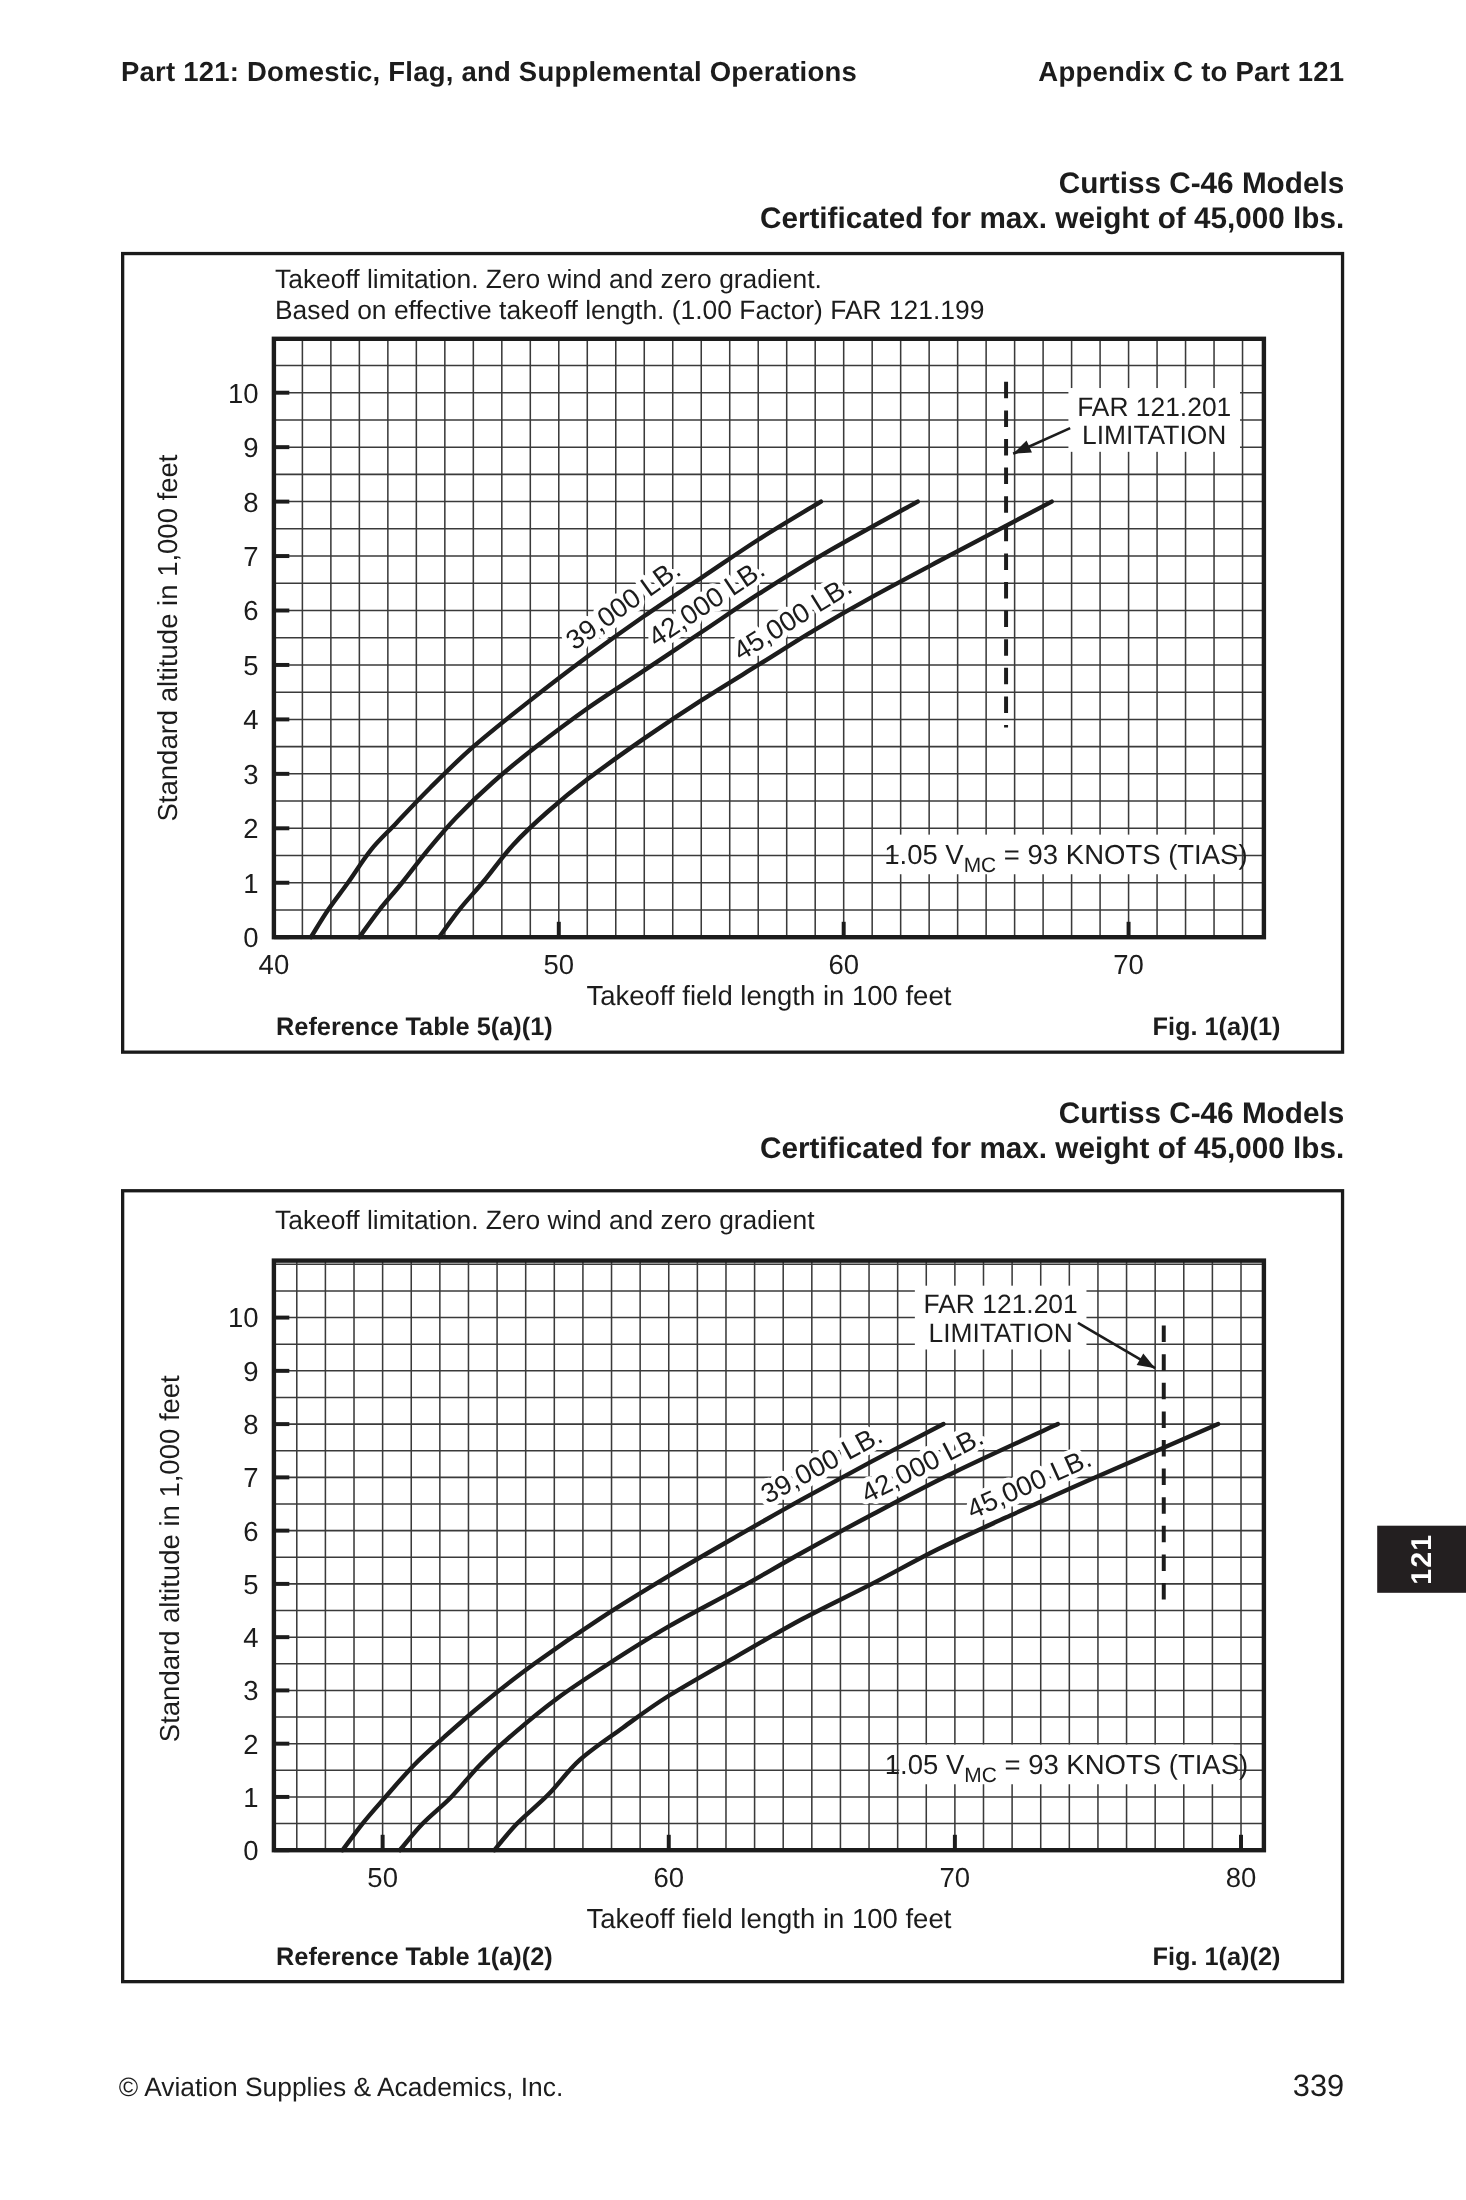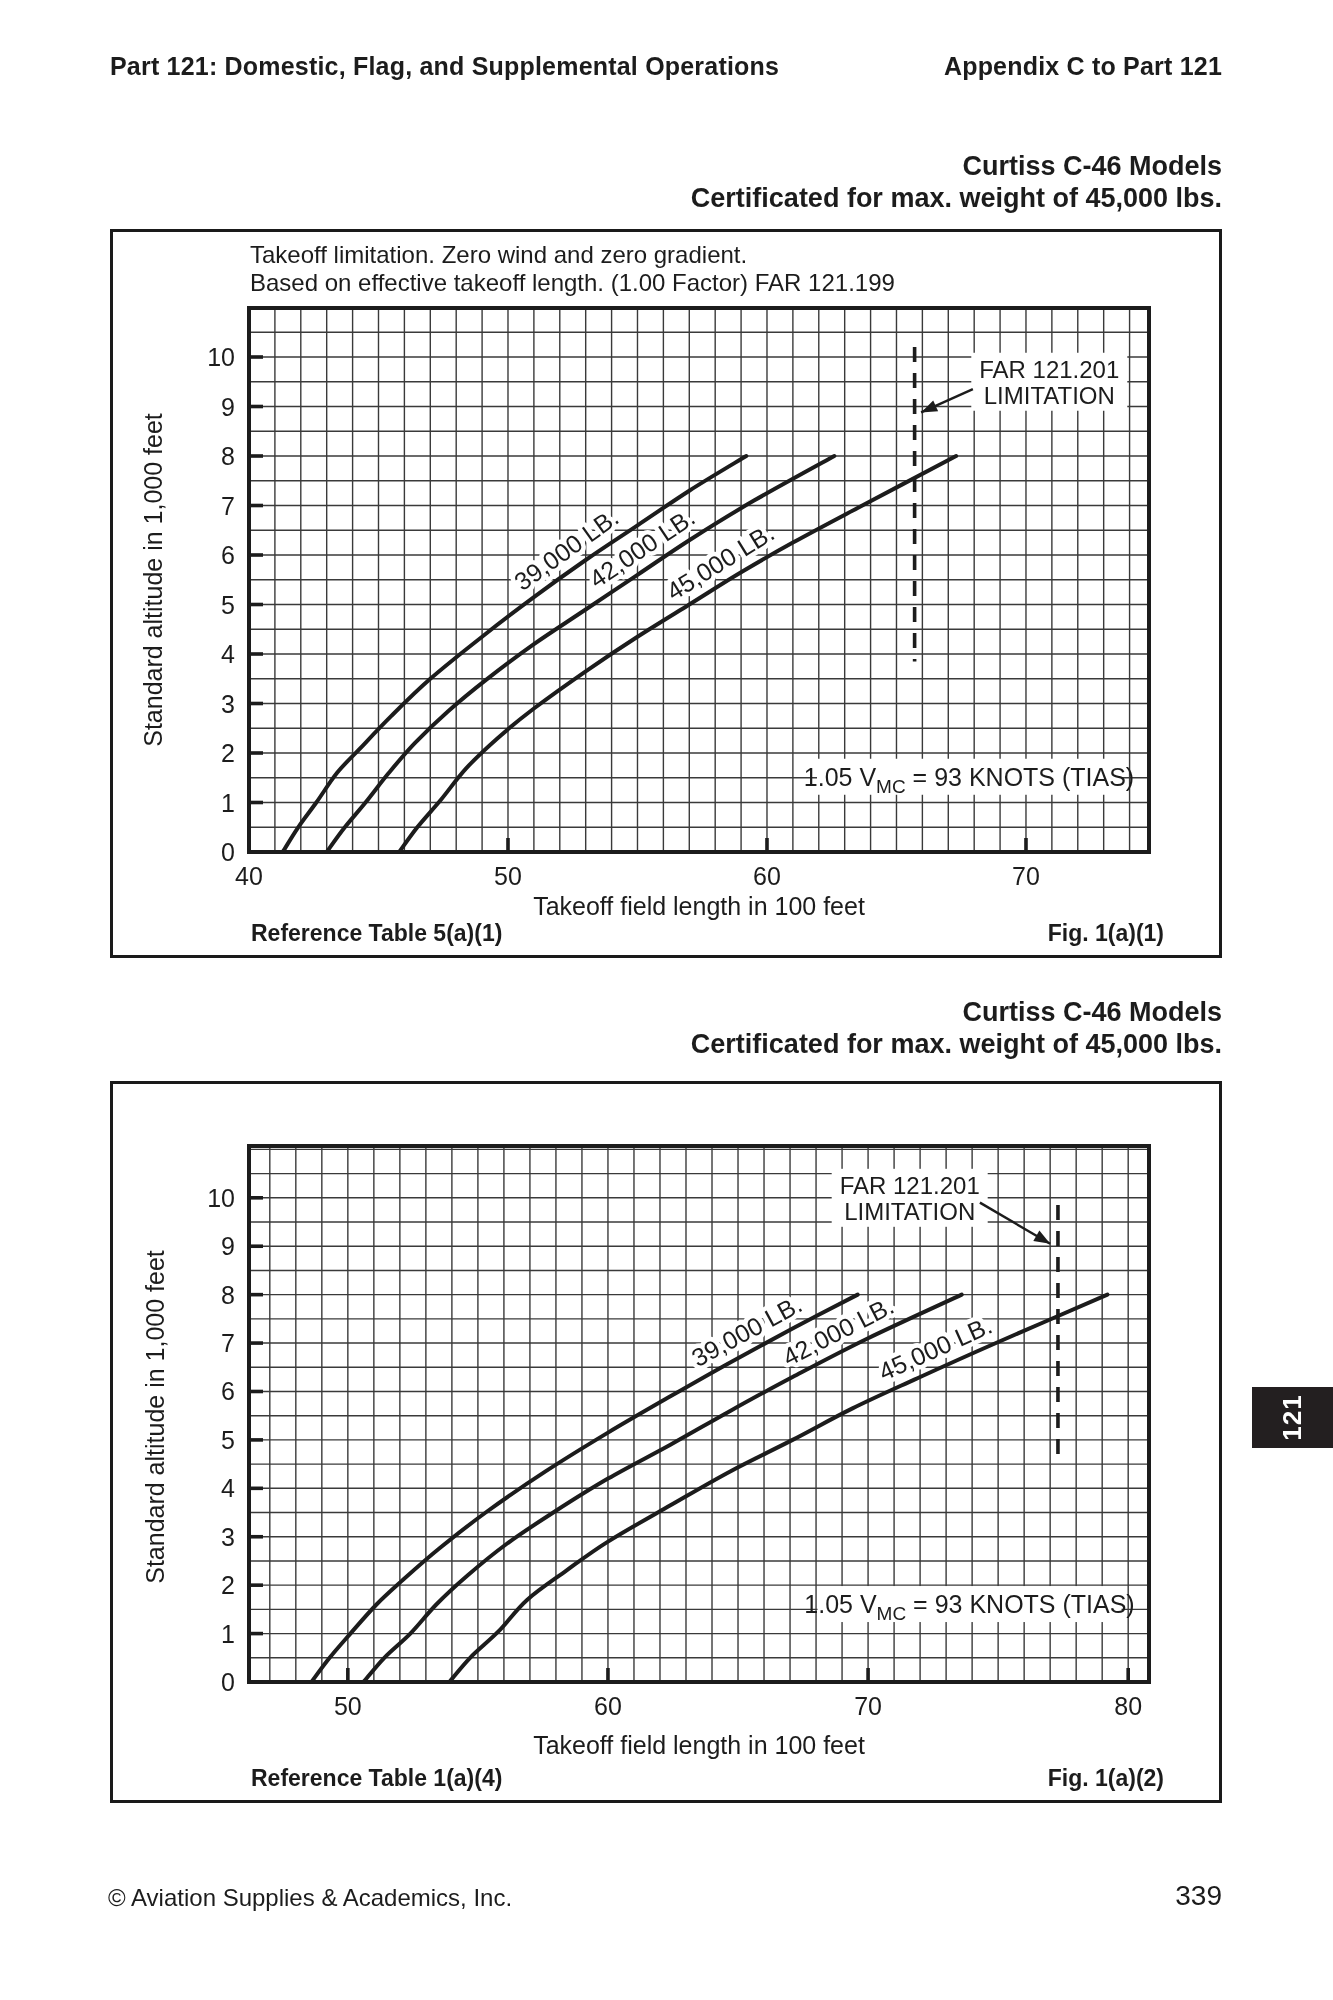--- a/index.html
+++ b/index.html
@@ -251,23 +251,24 @@
         <path d="M336.3 598 C339.8 594.0,348.9 582.3,357.1 573.8 C365.3 565.3,376.2 556.9,385.7 547.2 C395.2 537.5,403.0 525.8,414.3 515.7 C425.6 505.6,439.9 496.3,453.3 486.6 C466.8 476.9,477.6 468.5,495 457.6 C512.4 446.7,537.0 433.0,557.4 421.3 C577.8 409.6,596.8 398.3,617.2 387.4 C637.6 376.5,659.2 366.4,679.6 355.9 C700.0 345.4,719.1 334.5,739.5 324.4 C759.9 314.3,778.9 305.9,801.9 295.4 C824.9 284.9,845.2 275.6,877.3 261.5 C909.4 247.4,974.9 219.1,994.4 210.6" fill="none" stroke="#1c1c1c" stroke-width="4" stroke-linecap="round"></path>
         <text text-anchor="middle" font-size="25" fill="#1c1c1c" stroke="#ffffff" stroke-width="9" paint-order="stroke" stroke-linejoin="round" transform="translate(830.5 282.5) rotate(-24.2) translate(0 -11)">45,000 LB.</text>
         <rect x="718.693641618497" y="84.80849141824751" width="156" height="58" fill="#ffffff"></rect>
         <text x="796.693641618497" y="109.80849141824751" text-anchor="middle" font-size="24">FAR 121.201</text>
         <text x="796.693641618497" y="135.8084914182475" text-anchor="middle" font-size="24">LIMITATION</text>
         <line x1="866.9248554913295" y1="118.65040650406502" x2="937.1560693641619" y2="159.80668473351398" stroke="#1c1c1c" stroke-width="2.4"></line>
         <polygon points="937.1560693641619,159.80668473351398 920.3181603888527,156.89381306809528 926.3852864367384,146.54055360457048" fill="#1c1c1c"></polygon>
         <rect x="704.5202312138731" y="502.0451671183379" width="304" height="36" fill="#ffffff"></rect>
         <text x="856.5202312138731" y="529.0451671183379" text-anchor="middle" font-size="25"><tspan>1.05 V</tspan><tspan font-size="19" dy="7">MC</tspan><tspan dy="-7"> = 93 KNOTS (TIAS)</tspan></text>
       </svg>
+    <div class="subtitle" style="top:12px;">Takeoff limitation. Zero wind and zero gradient</div>
     <div class="y-title" style="left:42px;top:333px;">Standard altitude in 1,000 feet</div>
     <div class="x-title" style="left:586px;top:647px;">Takeoff field length in 100 feet</div>
-    <div class="ref-label" style="top:681px;">Reference Table 1(a)(4)</div>
+    <div class="ref-label" style="top:681px;">Reference Table 1(a)(2)</div>
     <div class="fig-caption" style="top:681px;">Fig. 1(a)(2)</div>
   </div>
 
   <div class="abs footer-left">© Aviation Supplies &amp; Academics, Inc.</div>
   <div class="abs page-num">339</div>
 
   <div class="abs side-tab">
     <span>121</span>
   </div>
 </div>

